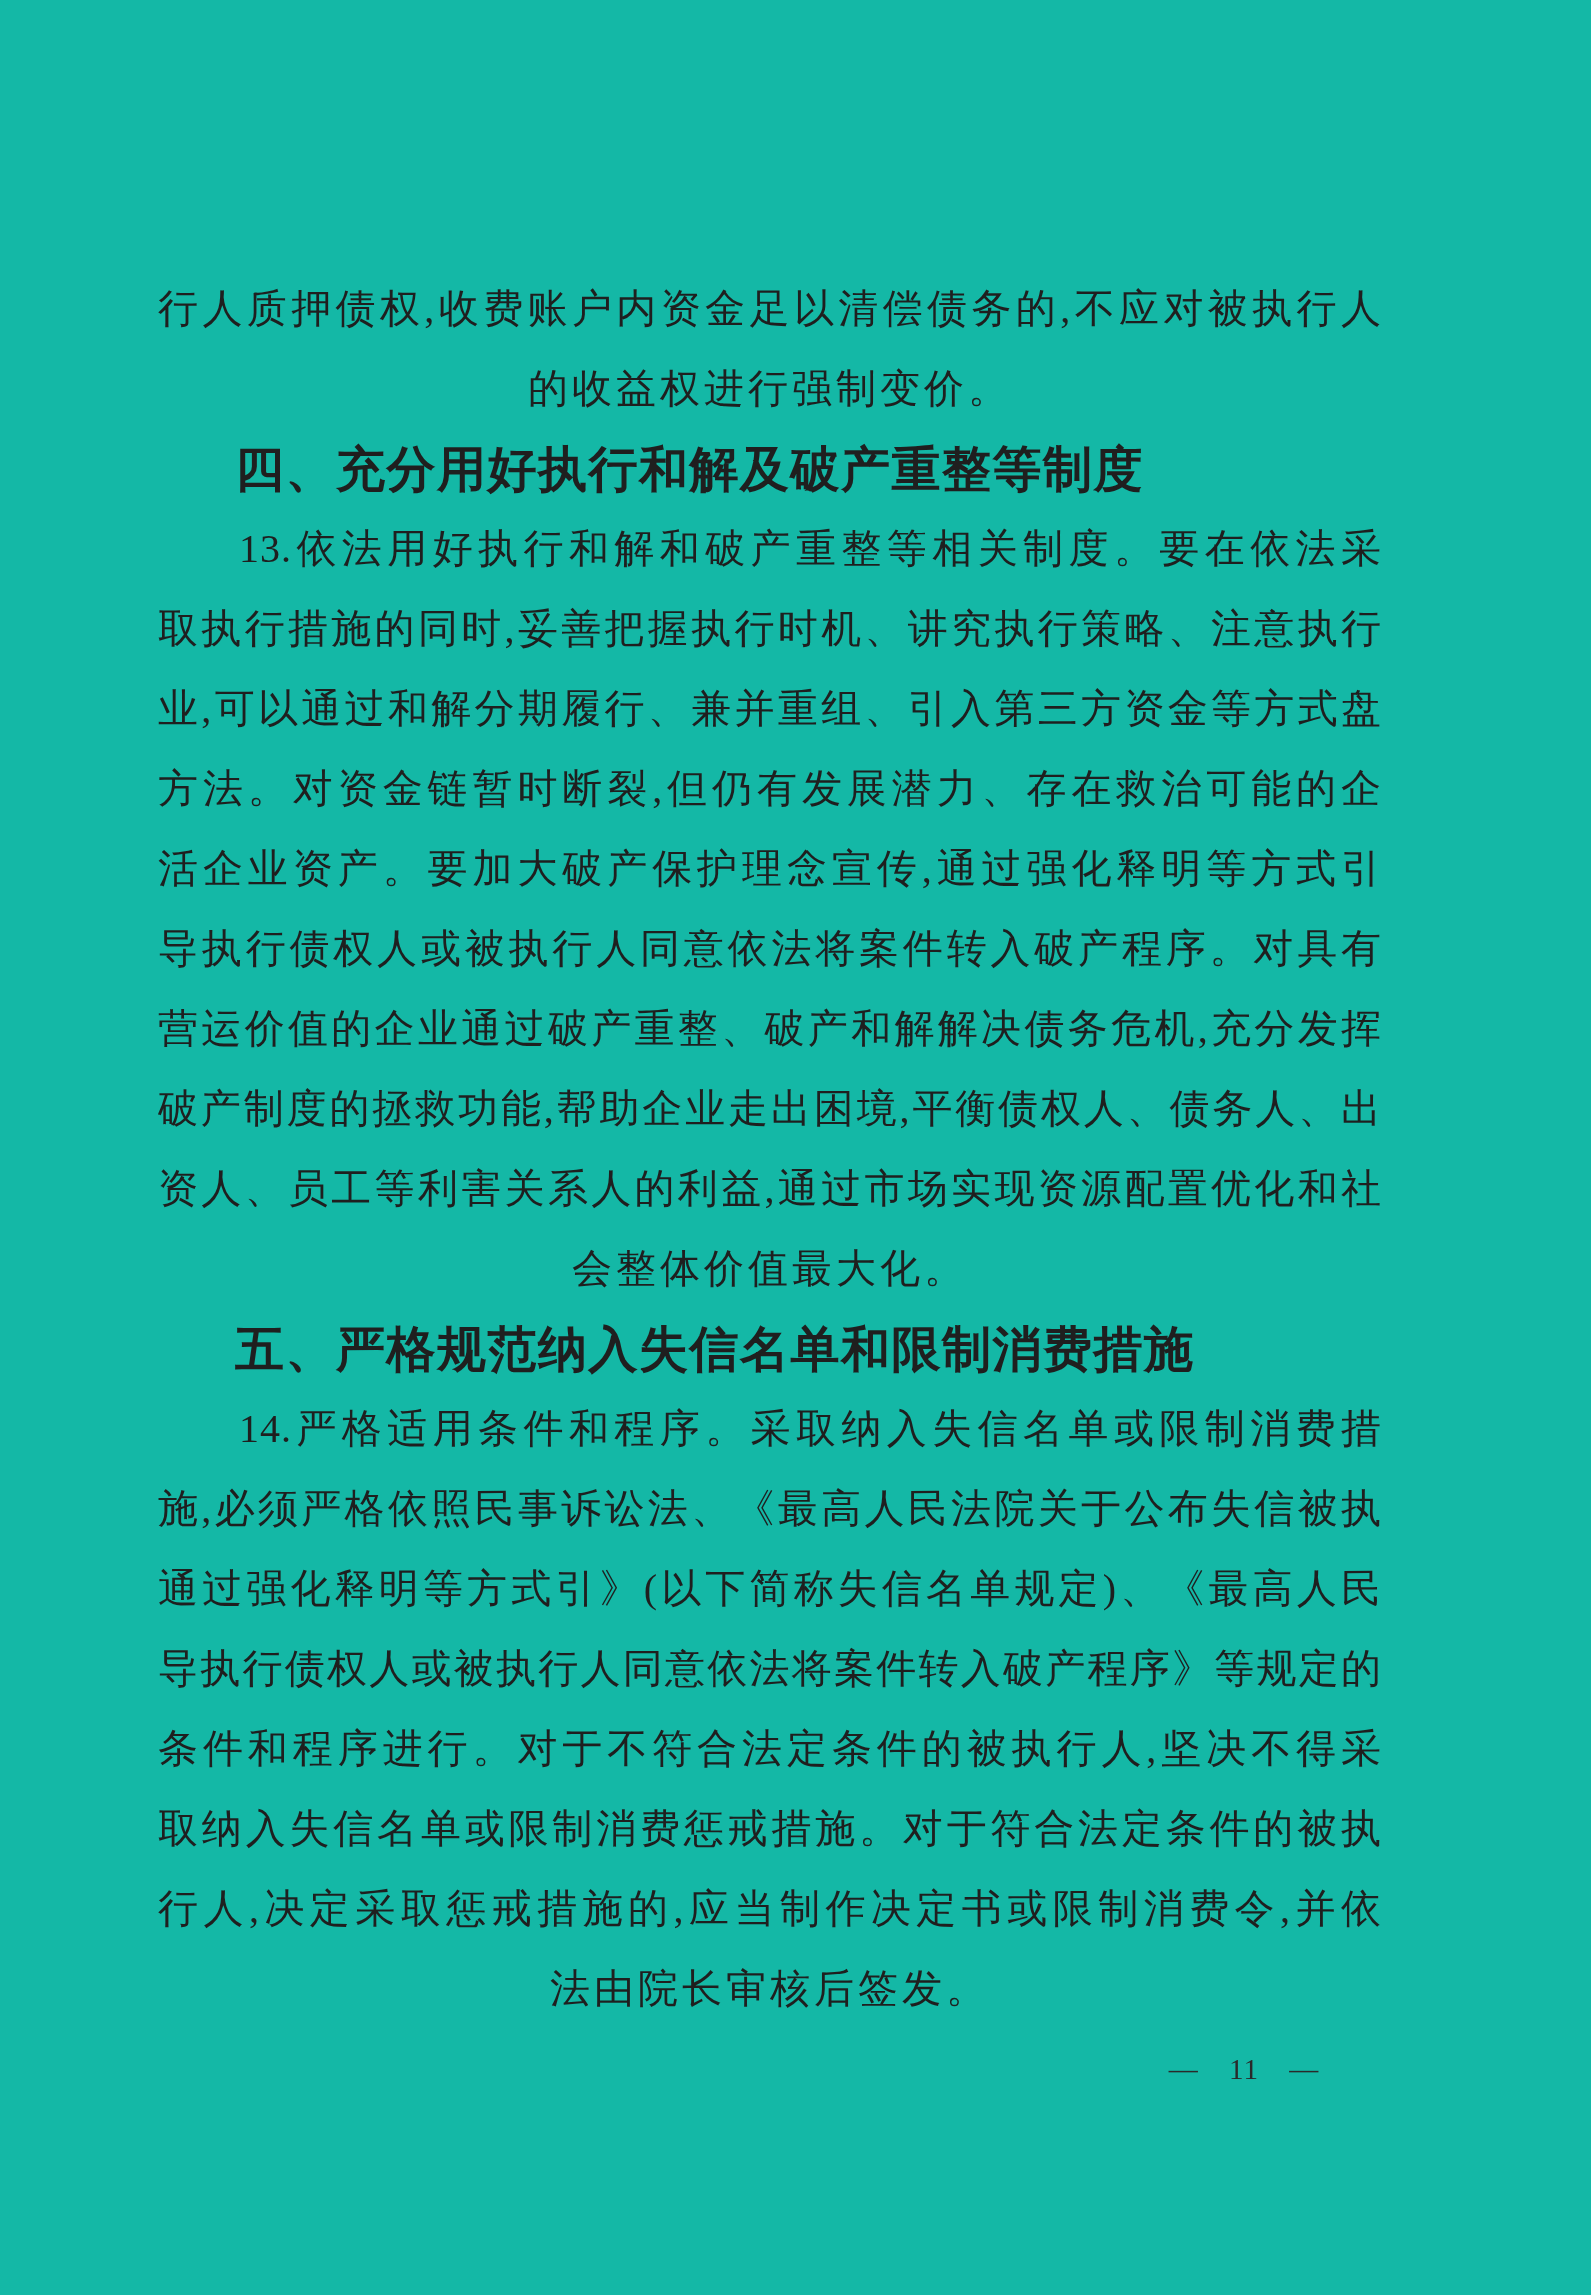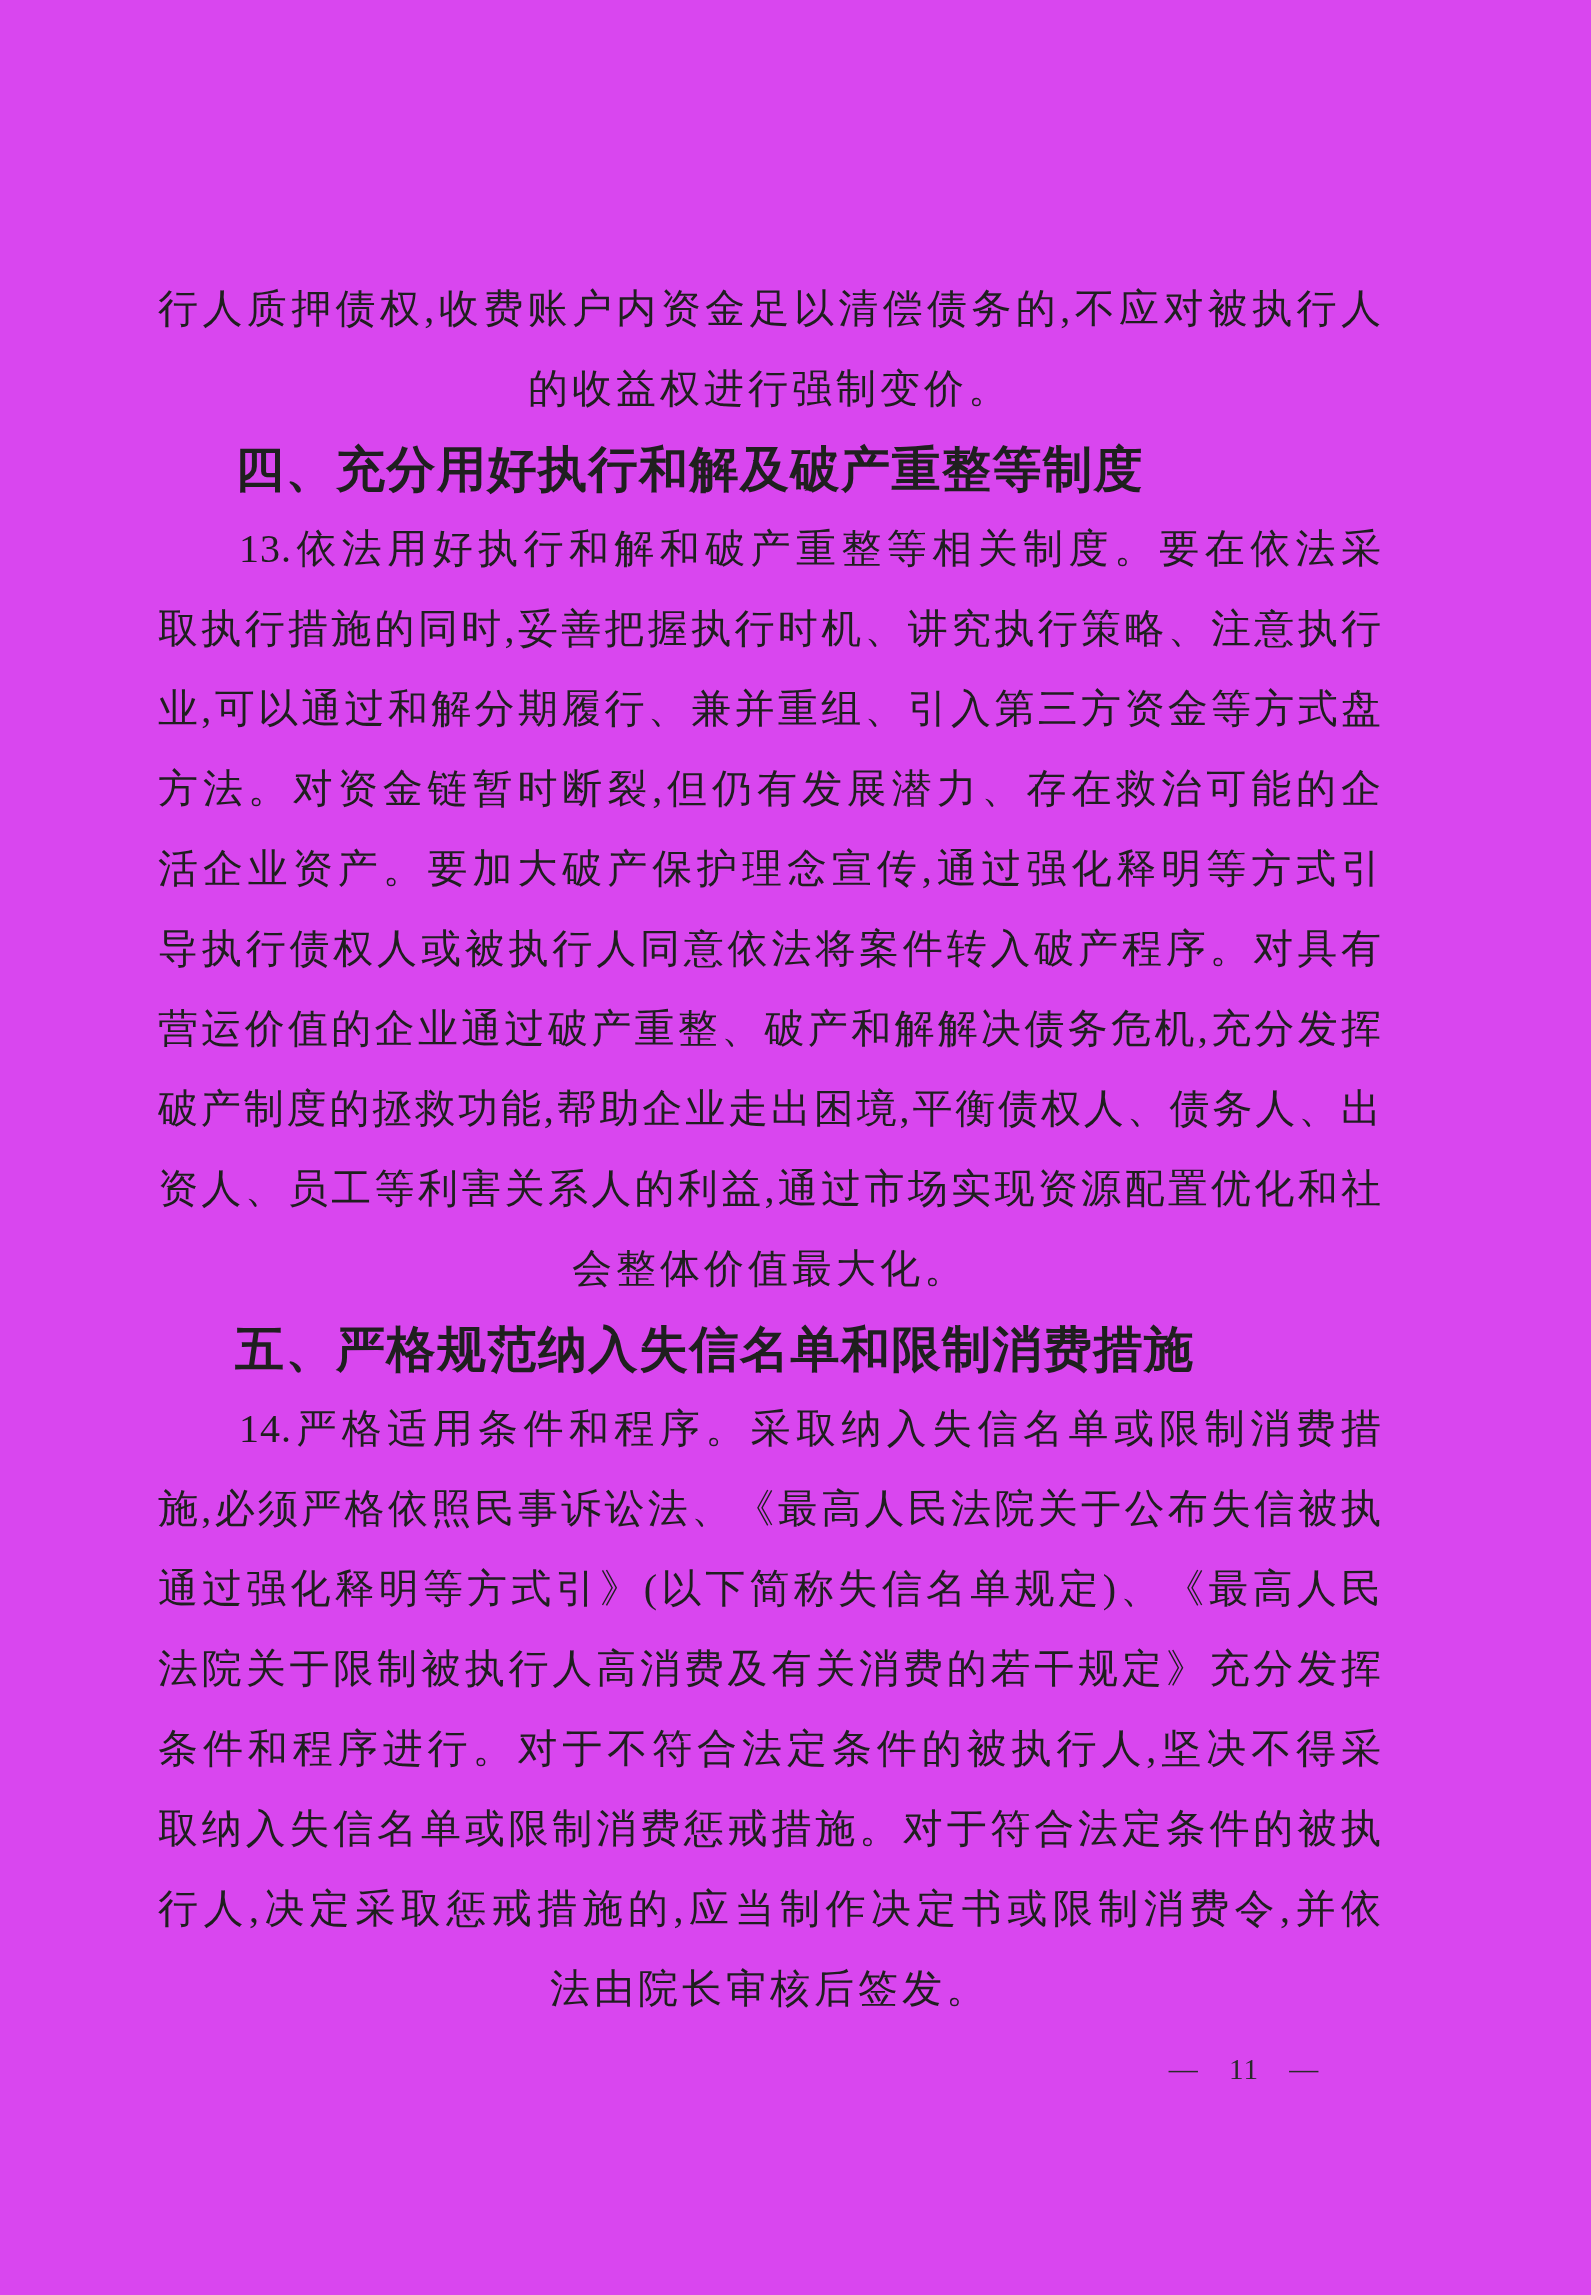--- a/index.html
+++ b/index.html
@@ -5,21 +5,21 @@
   html, body {
     margin: 0;
     padding: 0;
     background: #e8e8e8;
   }
   .page {
     position: relative;
     width: 1592px;
     height: 2296px;
     margin: 0 auto;
-    background: #d946ef;
+    background: #14b8a6;
     overflow: hidden;
     font-family: "Liberation Serif", "DejaVu Serif", serif;
     color: #1f1f1f;
   }
   .text-block {
     position: absolute;
     left: 158px;
     top: 269px;
     width: 1224px;
   }
@@ -83,21 +83,21 @@
     <div class="l j">活企业资产。要加大破产保护理念宣传,通过强化释明等方式引</div>
     <div class="l j">导执行债权人或被执行人同意依法将案件转入破产程序。对具有</div>
     <div class="l j">营运价值的企业通过破产重整、破产和解解决债务危机,充分发挥</div>
     <div class="l j">破产制度的拯救功能,帮助企业走出困境,平衡债权人、债务人、出</div>
     <div class="l j">资人、员工等利害关系人的利益,通过市场实现资源配置优化和社</div>
     <div class="l end">会整体价值最大化。</div>
     <div class="l head">五、严格规范纳入失信名单和限制消费措施</div>
     <div class="l j ind">14.严格适用条件和程序。采取纳入失信名单或限制消费措</div>
     <div class="l j">施,必须严格依照民事诉讼法、《最高人民法院关于公布失信被执</div>
     <div class="l j">通过强化释明等方式引》(以下简称失信名单规定)、《最高人民</div>
-    <div class="l j">法院关于限制被执行人高消费及有关消费的若干规定》充分发挥</div>
+    <div class="l j">导执行债权人或被执行人同意依法将案件转入破产程序》等规定的</div>
     <div class="l j">条件和程序进行。对于不符合法定条件的被执行人,坚决不得采</div>
     <div class="l j">取纳入失信名单或限制消费惩戒措施。对于符合法定条件的被执</div>
     <div class="l j">行人,决定采取惩戒措施的,应当制作决定书或限制消费令,并依</div>
     <div class="l end">法由院长审核后签发。</div>
   </div>
 
   <div class="page-num">— 11 —</div>
 </div>
 
 

